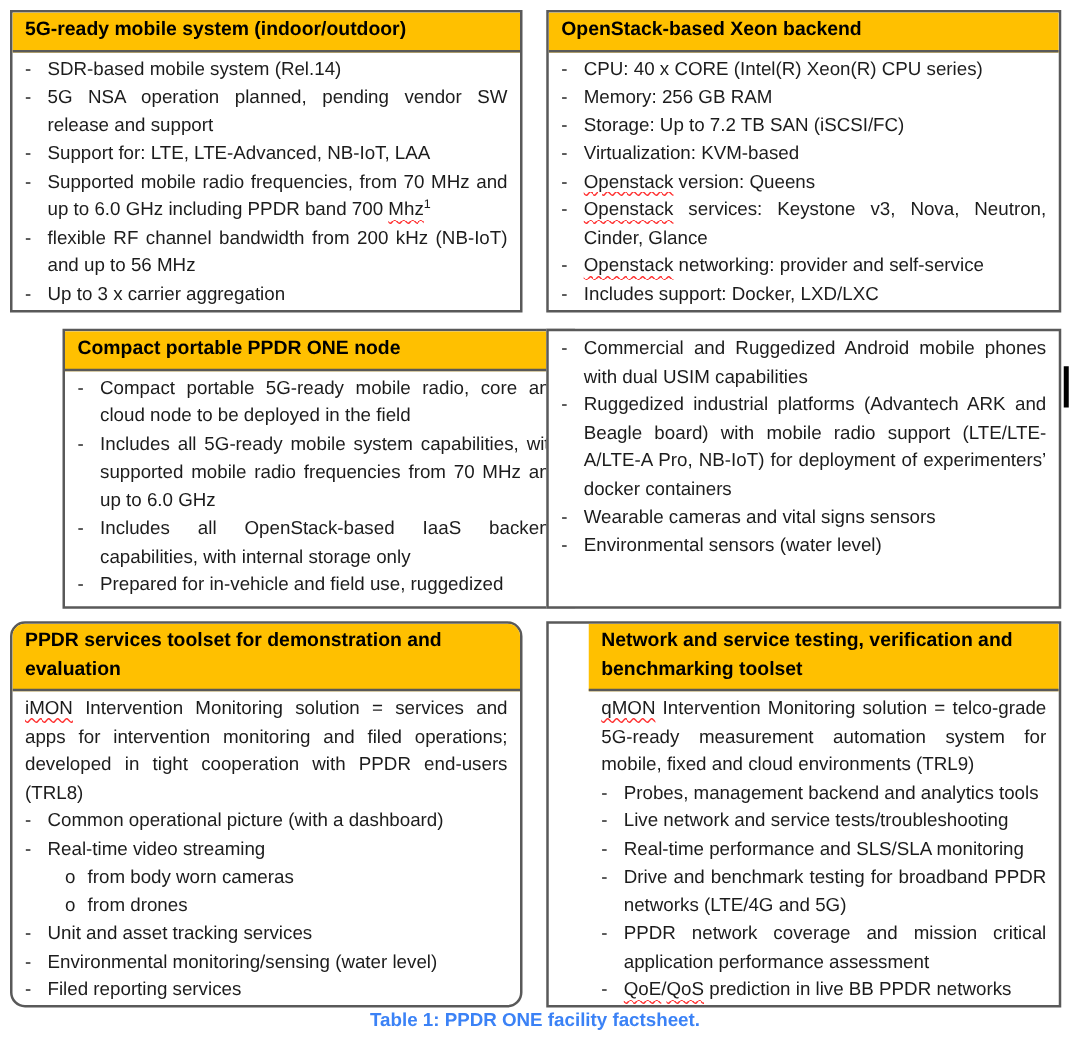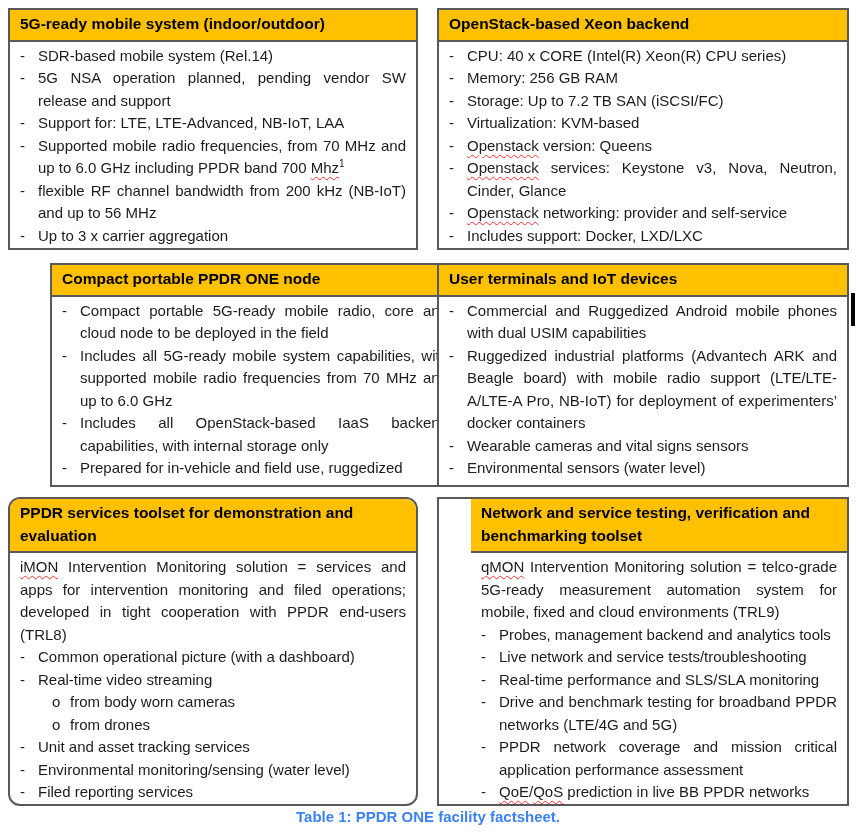--- a/index.html
+++ b/index.html
@@ -82,21 +82,20 @@
     <header class="box-title">Compact portable PPDR ONE node</header>
     <div class="box-content">
         <div class="item lv1"><span class="marker">-</span><span>Compact portable 5G-ready mobile radio, core and cloud node to be deployed in the field</span></div>
         <div class="item lv1"><span class="marker">-</span><span>Includes all 5G-ready mobile system capabilities, with supported mobile radio frequencies from 70 MHz and up to 6.0 GHz</span></div>
         <div class="item lv1"><span class="marker">-</span><span>Includes all OpenStack-based IaaS backend capabilities, with internal storage only</span></div>
         <div class="item lv1"><span class="marker">-</span><span>Prepared for in-vehicle and field use, ruggedized</span></div>
       </div>
   </section>
 
   <section class="box b4">
-    <header class="box-title">User terminals and IoT devices</header>
     <div class="box-content">
         <div class="item lv1"><span class="marker">-</span><span>Commercial and Ruggedized Android mobile phones with dual USIM capabilities</span></div>
         <div class="item lv1"><span class="marker">-</span><span>Ruggedized industrial platforms (Advantech ARK and Beagle board) with mobile radio support (LTE/LTE-A/LTE-A Pro, NB-IoT) for deployment of experimenters’ docker containers</span></div>
         <div class="item lv1"><span class="marker">-</span><span>Wearable cameras and vital signs sensors</span></div>
         <div class="item lv1"><span class="marker">-</span><span>Environmental sensors (water level)</span></div>
       </div>
   </section>
 
   <section class="box b5">
     <header class="box-title">PPDR services toolset for demonstration and evaluation</header>

